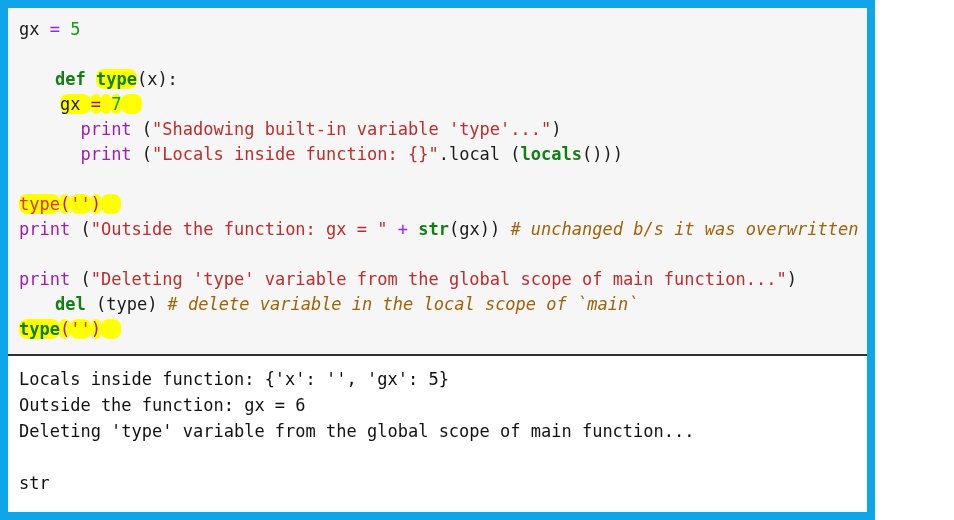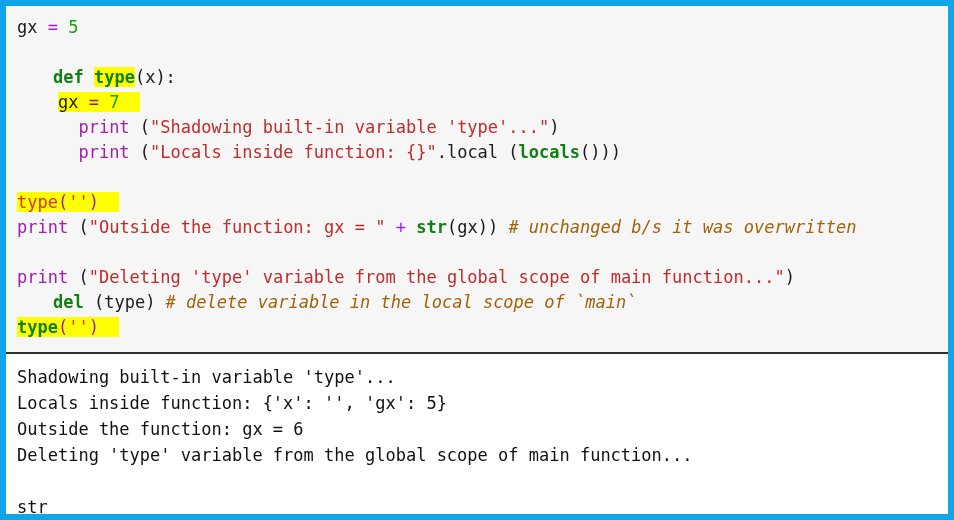--- a/index.html
+++ b/index.html
@@ -5,24 +5,24 @@
   html, body {
     margin: 0;
     padding: 0;
     background: #ffffff;
   }
   body {
     font-family: "DejaVu Sans Mono", monospace;
   }
   .screenshot {
     position: relative;
-    width: 954px;
+    width: 875px;
     height: 520px;
     box-sizing: border-box;
-    border: 6px solid #0ea5e9;
+    border: 8px solid #0ea5e9;
     background: #ffffff;
     overflow: hidden;
   }
   .code-panel {
     box-sizing: border-box;
     background: #f6f6f6;
     padding: 9px 0 8px 0;
     border-bottom: 2px solid #303030;
     overflow: hidden;
     height: 348px;
@@ -56,21 +56,21 @@
   .kw       { color: #108010; font-weight: bold; margin-left: 36px; }  
   .builtin  { color: #108010; font-weight: bold; }  
   .fn       { color: #a21caf; }                     
   .str      { color: #c02b2b; }                     
   .num      { color: #11a011; }                     
   .op       { color: #a020f0; }                     
   .opred    { color: #a01818; }                     
   .punc     { color: #1a1a1a; }                     
   .cmt      { color: #a16207; font-style: italic; } 
   .redfn    { color: #e03020; }                     
-  .hl       { background: #ffff00; }                
+  .hl       { background: #ffff00; border-radius: 8px; }                
 </style>
 </head>
 <body>
 
 <div class="screenshot">
 
   <div class="code-panel">
     <div id="code-lines">
         <div class="line"><span class="punc">gx </span><span class="op">=</span><span class="punc"> </span><span class="num">5</span></div>
         <div class="line blank">&nbsp;</div>
@@ -83,21 +83,20 @@
         <div class="line"><span class="fn">print</span><span class="punc"> (</span><span class="str">"Outside the function: gx = "</span><span class="punc"> </span><span class="op">+</span><span class="punc"> </span><span class="builtin">str</span><span class="punc">(gx)) </span><span class="cmt"># unchanged b/s it was overwritten</span></div>
         <div class="line blank">&nbsp;</div>
         <div class="line"><span class="fn">print</span><span class="punc"> (</span><span class="str">"Deleting 'type' variable from the global scope of main function..."</span><span class="punc">)</span></div>
         <div class="line"><span class="kw">del</span><span class="punc"> (type) </span><span class="cmt"># delete variable in the local scope of `main`</span></div>
         <div class="line"><span class="builtin hl">type</span><span class="fn hl">(</span><span class="redfn hl">''</span><span class="fn hl">)</span><span class="punc hl">  </span></div>
       </div>
   </div>
 
   <div class="output-panel">
     <div id="output-lines">
-        <div class="out-line">Shadowing built-in variable 'type'...</div>
         <div class="out-line">Locals inside function: {'x': '', 'gx': 5}</div>
         <div class="out-line">Outside the function: gx = 6</div>
         <div class="out-line">Deleting 'type' variable from the global scope of main function...</div>
         <div class="out-line">&nbsp;</div>
         <div class="out-line">str</div>
       </div>
   </div>
 
 </div>
 

